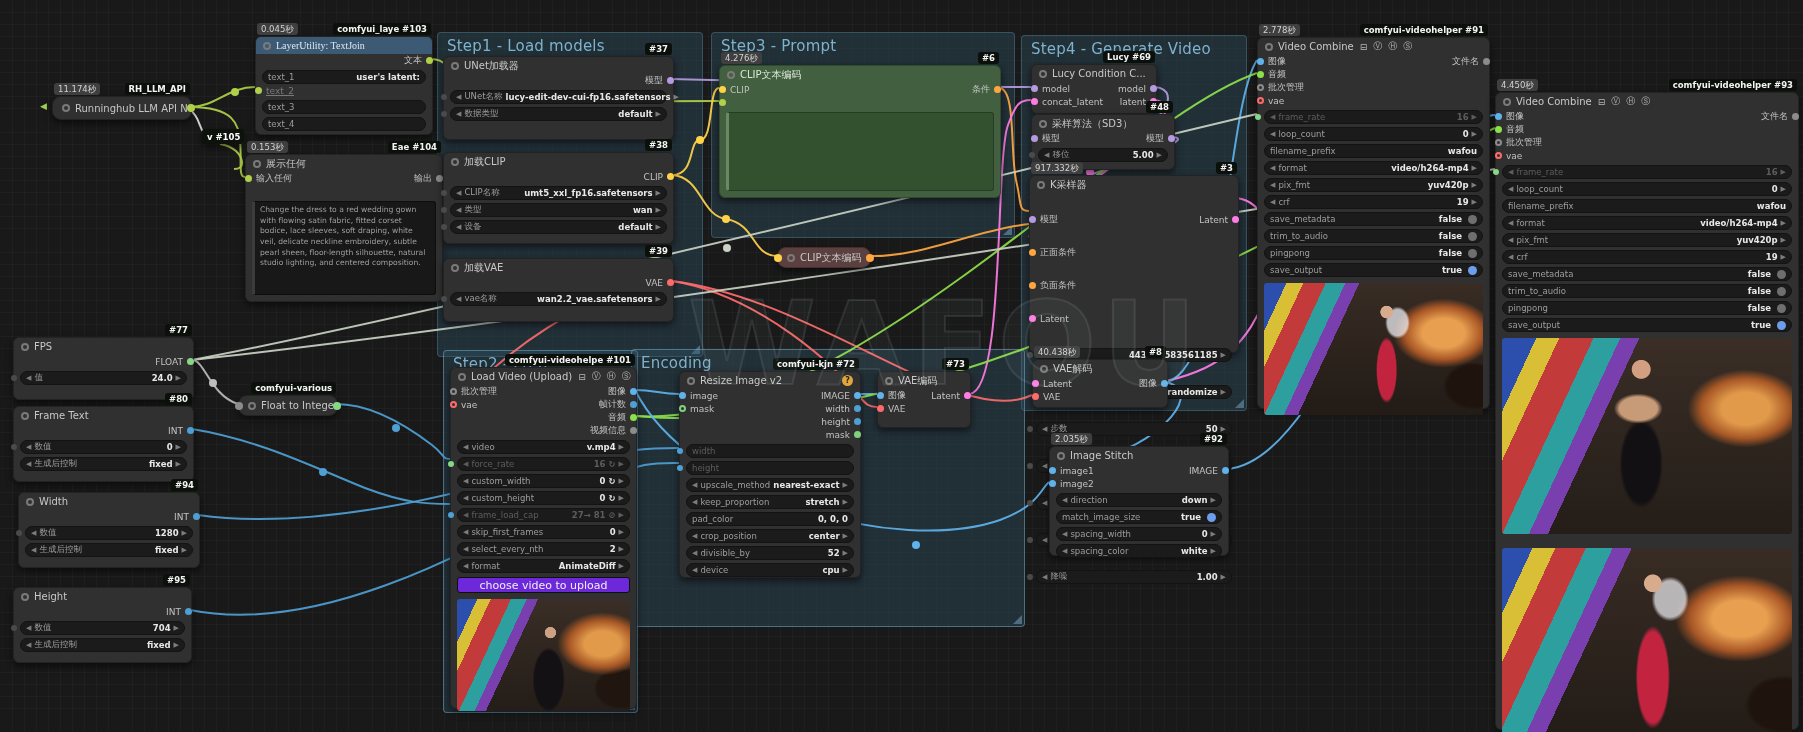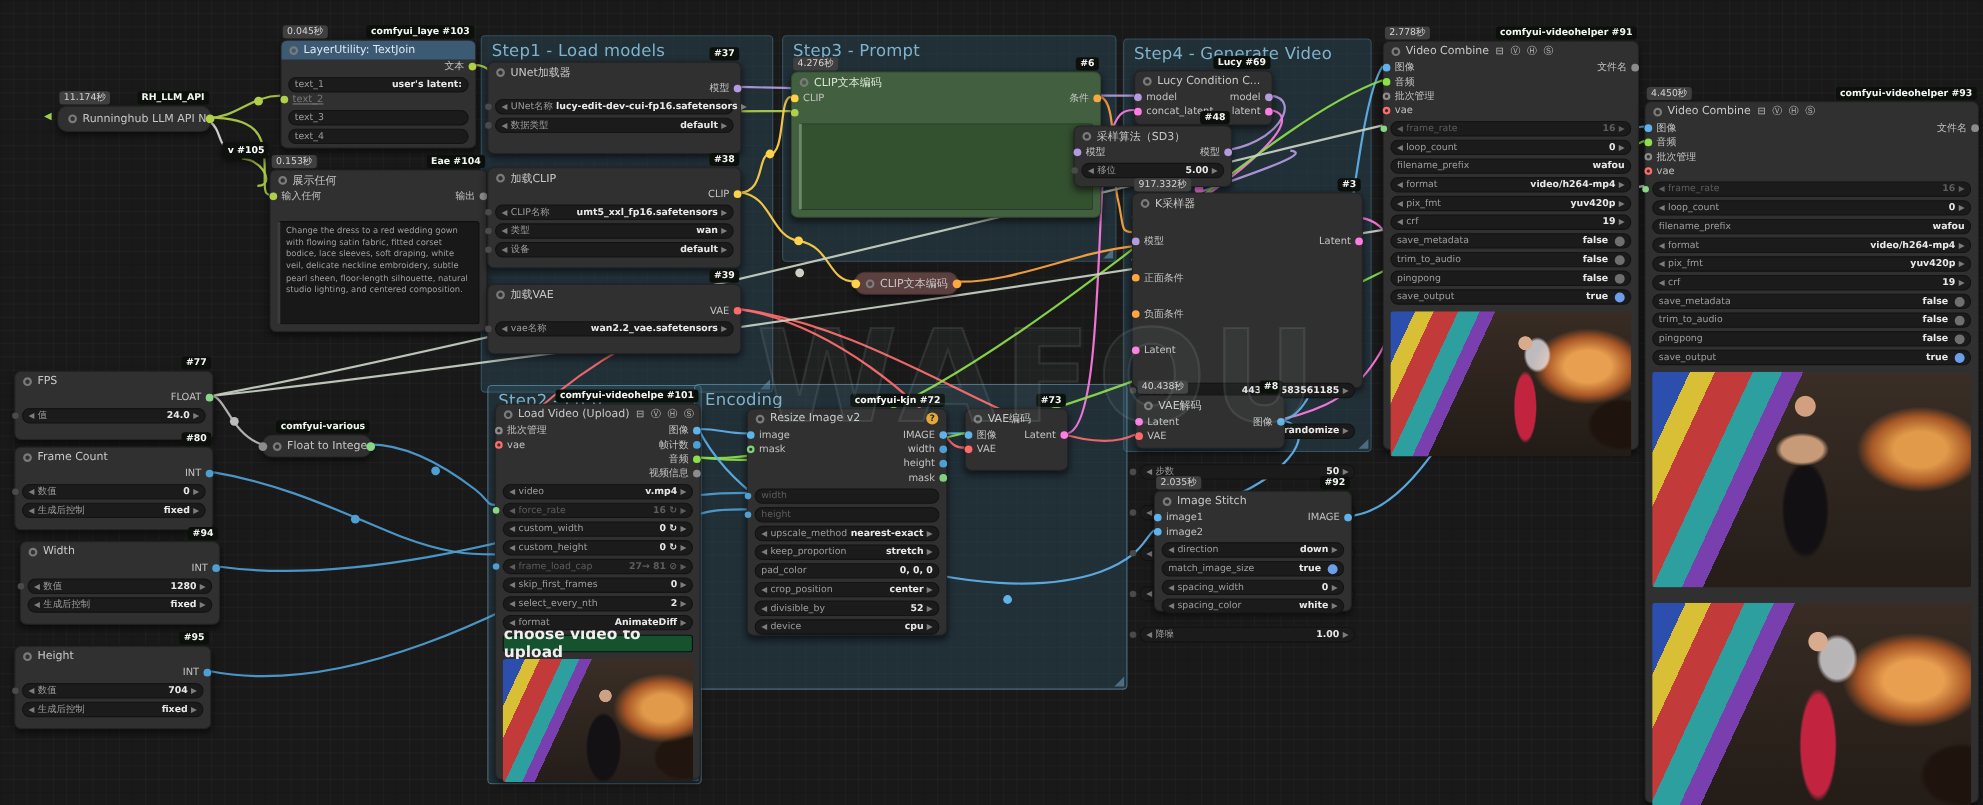--- a/index.html
+++ b/index.html
@@ -37,53 +37,53 @@
   .pl{margin-left:-3px;} .pr2{margin-right:-3px;}
   .w{display:flex;align-items:center;height:12px;margin:3px 6px 0;background:#1b1b1b;border:1px solid #131313;
      border-radius:7px;font-size:8.5px;padding:0 5px;gap:3px;position:relative;flex:none;}
   .wl{color:#9d9d9d;white-space:nowrap;}
   .wv{margin-left:auto;color:#e8e8e8;font-weight:700;white-space:nowrap;}
   .arr{color:#7d7d7d;font-size:7px;flex:none;}
   .w.gray .wl,.w.gray .wv,.w.gray .arr{color:#5d5d5d;}
   .wdot{position:absolute;left:-7px;top:50%;width:6px;height:6px;border-radius:50%;background:#4a4a4a;transform:translate(-50%,-50%);}
   .knob{width:9px;height:9px;border-radius:50%;background:#6f6f6f;margin-left:3px;flex:none;}
   .knob.on{background:#6d9eeb;}
-  .wbtn{margin:4px 6px 0;height:14px;background:#14532d;border:1px solid #0f0f0f;border-radius:3px;color:#efefef;
-        font-size:14px;font-weight:700;display:flex;align-items:center;justify-content:center;flex:none;}
+  .wbtn{margin:4px 6px 0;height:14px;background:#6d28d9;border:1px solid #0f0f0f;border-radius:3px;color:#efefef;
+        font-size:11px;font-weight:400;display:flex;align-items:center;justify-content:center;flex:none;}
   .ta{margin:3px 6px 6px;background:#181818;border:1px solid #0e0e0e;border-radius:3px;color:#b3b3b3;
       font-size:8px;line-height:1.4;padding:3px 5px;flex:1;overflow:hidden;white-space:pre-wrap;border-left:3px solid #3c3c3c;}
   .preview{margin:6px 6px 6px;border-radius:3px;flex:none;}
   
   .badge{position:absolute;top:-14px;height:12px;line-height:12px;font-size:8.5px;padding:0 4px;border-radius:3px;white-space:nowrap;z-index:3;}
   .btime{left:1px;background:#3f3f3f;color:#d3d3d3;}
   .bid{right:1px;background:#0b100b;color:#f4f4f4;font-weight:700;}
   
   .node.collapsed{flex-direction:row;align-items:center;border-radius:9px;}
   .ctitle{display:flex;align-items:center;gap:5px;padding:0 9px;font-size:10px;color:#c6c6c6;white-space:nowrap;}
   .cdot{position:absolute;width:8px;height:8px;border-radius:50%;top:50%;transform:translateY(-50%);}
   .cdot.l{left:-4px;} .cdot.r{right:-4px;}
   .carrow{position:absolute;left:-13px;top:4px;color:#9ccf4f;font-size:9px;}
   
   #n-rh{left:52px;top:96px;width:138px;height:22px;}
   #n-v105{left:202px;top:129px;width:42px;height:15px;background:#0d120d;border-radius:3px;border:none;}
   #n-v105 .ctitle{padding:0 5px;font-size:8.5px;font-weight:700;color:#fff;}
   #n-textjoin{left:255px;top:36px;width:176px;height:97px;}
-  #n-textjoin .ntitle{background:#3c5a74;border-radius:5px 5px 0 0;color:#dde9f2;}
+  #n-textjoin .ntitle{background:#3c5a74;border-radius:5px 5px 0 0;color:#dde9f2;font-family:Liberation Serif, serif;}
   #n-tm{left:8px;top:146px;width:226px;height:116px;}
   #n-show{left:245px;top:154px;width:196px;height:146px;}
   #n-show .ta{margin-top:16px;font-size:7.6px;color:#9f9f9f;}
   #n-unet{left:443px;top:56px;width:229px;height:82px;}
   #n-clipl{left:443px;top:152px;width:229px;height:90px;}
   #n-vael{left:443px;top:258px;width:229px;height:62px;}
   #n-pos{left:719px;top:65px;width:280px;height:131px;background:#42603f;border-color:#304a2c;}
   #n-pos .ntitle{color:#d9e6d5;}
   #n-pos .ta{background:#33502f;border-color:#263c24;border-left-color:#6a8a66;}
   #n-neg{left:777px;top:247px;width:92px;height:19px;background:#5c4040;border-color:#452f2f;}
   #n-lucy{left:1031px;top:64px;width:124px;height:48px;}
-  #n-sd3{left:976px;top:114px;width:142px;height:54px;}
+  #n-sd3{left:1031px;top:114px;width:142px;height:54px;}
   #n-ks{left:1029px;top:175px;width:208px;height:176px;gap:20px;}
   #n-vd{left:1032px;top:359px;width:134px;height:47px;}
   #n-stitch{left:1049px;top:446px;width:178px;height:108px;}
   #n-vc91{left:1257px;top:37px;width:231px;height:370px;}
   #n-vc93{left:1495px;top:92px;width:302px;height:636px;}
   #n-lv{left:450px;top:367px;width:185px;height:340px;}
   #n-resize{left:679px;top:371px;width:180px;height:205px;}
   #n-ve{left:877px;top:371px;width:92px;height:55px;text-align:center;}
   #n-f2i{left:238px;top:395px;width:98px;height:19px;}
   #n-fps{left:13px;top:337px;width:179px;height:61px;}
@@ -1027,21 +1027,21 @@
         <span class="arr">◀</span>
         <span class="wl">值</span>
         <span class="wv">24.0</span>
         <span class="arr">▶</span>
       </div>
     </div>
   <div class="node" id="n-fc">
       <div class="badge bid">#80</div>
       <div class="ntitle">
         <span class="sdot"></span>
-        <span class="ttext">Frame Count</span>
+        <span class="ttext">Frame Text</span>
       </div>
       <div class="prow">
         <span class="port pl"></span>
         <span class="port pr2">
           <span class="plabel">INT</span>
           <span class="pdot" style="background: rgb(78, 159, 212);"></span>
         </span>
       </div>
       <div class="w">
         <span class="wdot"></span>

